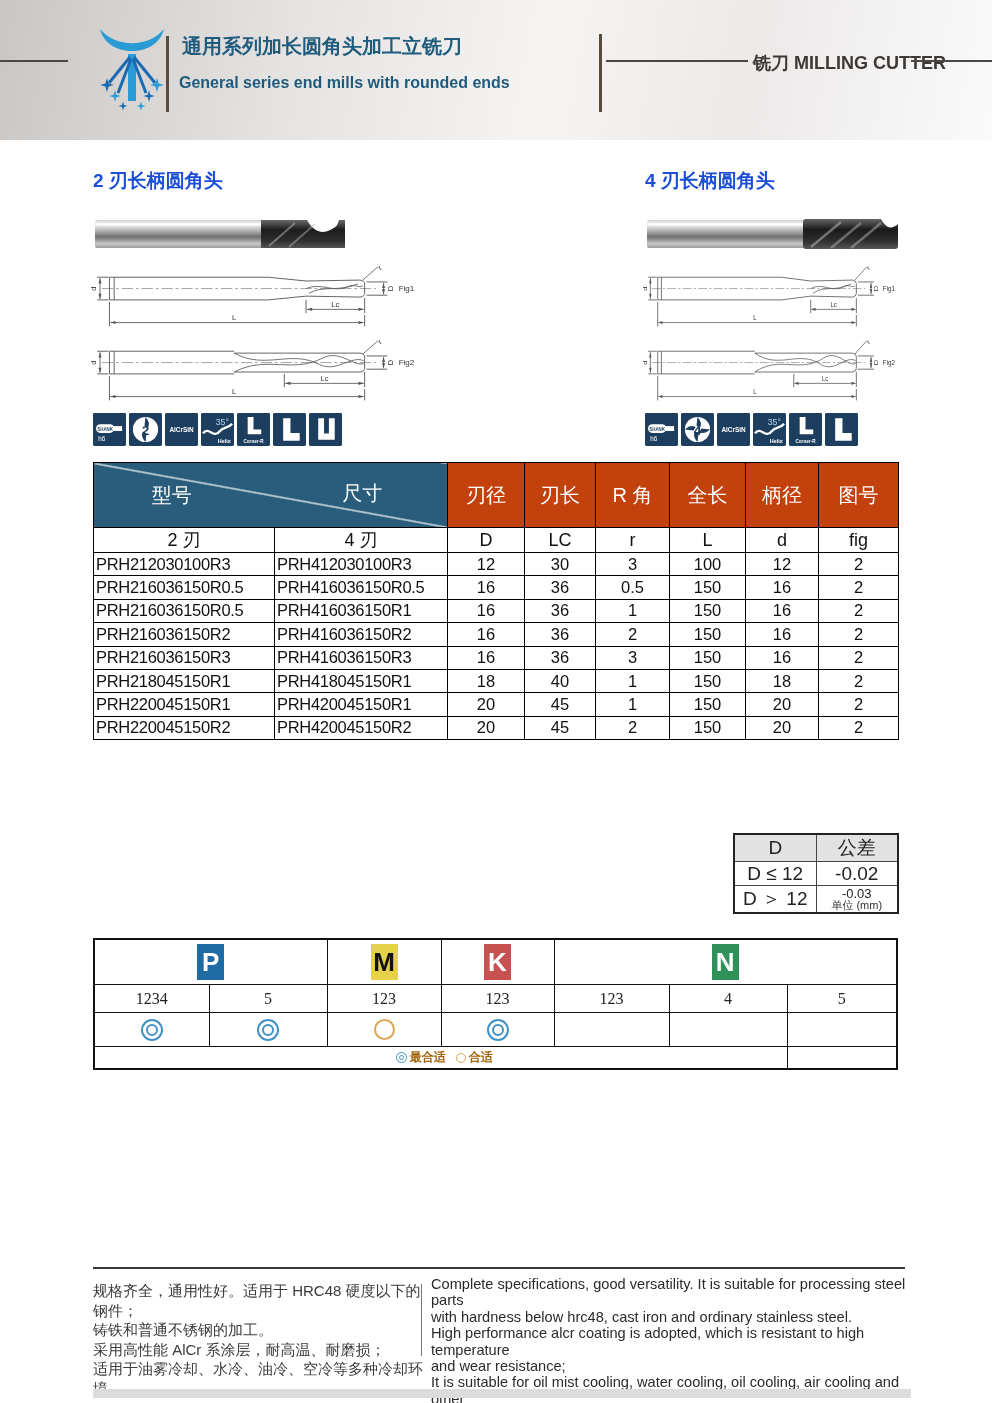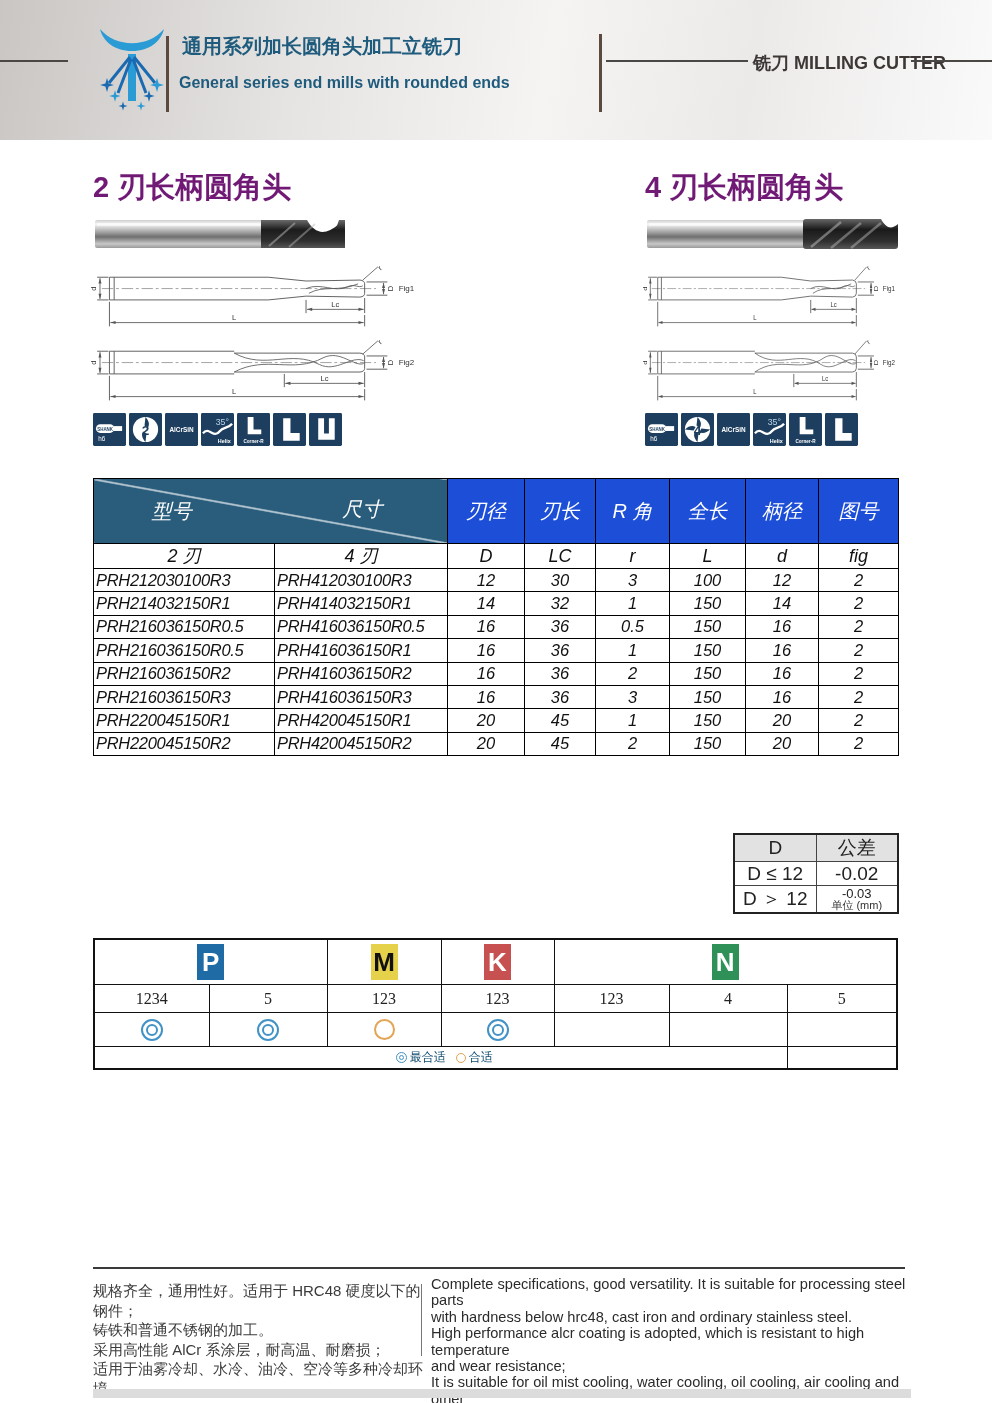--- a/index.html
+++ b/index.html
@@ -12,29 +12,29 @@
   .logo{position:absolute;left:98px;top:26px;}
   .v-div1{position:absolute;left:166px;top:36px;width:3px;height:76px;background:#5d4a3f;}
   .title-zh{position:absolute;left:182px;top:33px;width:440px;font-size:20px;font-weight:bold;
             color:#1e5b7d;letter-spacing:0px;white-space:nowrap;}
   .title-en{position:absolute;left:179px;top:74px;font-size:16px;font-weight:bold;color:#1e5b7d;white-space:nowrap;}
   .v-div2{position:absolute;left:599px;top:34px;width:3px;height:78px;background:#5d4a3f;}
   .cat-line1{position:absolute;left:606px;top:60px;width:142px;height:2px;background:#4a4745;}
   .cat-line2{position:absolute;left:911px;top:60px;width:81px;height:2px;background:#4a4745;}
   .cat-label{position:absolute;left:753px;top:51px;font-size:18px;font-weight:bold;color:#3d3835;white-space:nowrap;}
   
-  .sec-title{position:absolute;font-size:29px;font-weight:bold;color:#701a75;white-space:nowrap;}
+  .sec-title{position:absolute;font-size:19px;font-weight:bold;color:#1d4ed8;white-space:nowrap;}
   .photo{position:absolute;}
   .draw-block{position:absolute;display:flex;flex-direction:column;gap:5px;}
   .badge-row{position:absolute;display:flex;gap:3px;}
   
   table{border-collapse:collapse;table-layout:fixed;}
-  .spec{position:absolute;left:93px;top:478px;width:805px;font-style:italic;}
+  .spec{position:absolute;left:93px;top:462px;width:805px;}
   .spec th,.spec td{border:1px solid #000;padding:0;text-align:center;overflow:hidden;}
-  .spec .teal th{background:#1d4ed8;color:#fff;font-size:20px;font-weight:normal;height:64px;}
+  .spec .teal th{background:#c2410c;color:#fff;font-size:20px;font-weight:normal;height:64px;}
   .spec th.diag{position:relative;background-color:#2a5d7c;
       background-image:linear-gradient(to top right,transparent calc(50% - 1px),#fff calc(50% - 0.2px),#fff calc(50% + 0.2px),transparent calc(50% + 1px));}
   .spec .dl-bl{position:absolute;left:22%;top:50%;transform:translate(-50%,-50%);}
   .spec .dl-tr{position:absolute;left:76%;top:47%;transform:translate(-50%,-50%);}
   .spec .sub th{background:#fff;color:#111;font-size:18px;font-weight:normal;height:23px;}
   .spec tbody td{height:22.4px;font-size:16.5px;color:#111;}
   .spec tbody td.model{text-align:left;padding-left:2px;font-size:16.5px;letter-spacing:-0.3px;}
   
   .tol{position:absolute;left:733px;top:833px;width:164px;border:2px solid #222;}
   .tol th,.tol td{border:1px solid #444;text-align:center;padding:0;}
@@ -50,21 +50,21 @@
   .mat .codes td{height:27px;font-size:16px;font-family:"Liberation Serif","DejaVu Serif",serif;}
   .mat .mats td{height:61px;font-size:14.5px;white-space:pre-line;line-height:1.35;color:#222;}
   .mat .suit td{height:33px;}
   .circ{display:inline-flex;align-items:center;justify-content:center;border-radius:50%;vertical-align:middle;}
   .best{width:18px;height:18px;border:2.5px solid #4292c6;}
   .best>i{width:8px;height:8px;border:2.5px solid #4292c6;border-radius:50%;}
   .good{width:17px;height:17px;border:2.5px solid #e2a455;}
   .mini.best{width:9px;height:9px;border-width:1.5px;margin-right:3px;}
   .mini.best>i{width:3px;height:3px;border-width:1.5px;}
   .mini.good{width:8px;height:8px;border-width:1.5px;margin:0 3px 0 10px;}
-  .legend-cell{height:21px;text-align:right;padding-left:7px !important;font-size:12px;color:#0c4a6e;}
+  .legend-cell{height:21px;text-align:right;padding-left:7px !important;font-size:12px;color:#a16207;font-weight:bold;}
   
   .f-rule{position:absolute;left:93px;top:1267px;width:812px;height:2px;background:#3a3a3a;}
   .f-zh{position:absolute;left:93px;top:1281px;width:330px;font-size:15px;line-height:19.6px;
         color:#3b3b3b;white-space:pre-line;}
   .f-div{position:absolute;left:421px;top:1284px;width:1px;height:72px;background:#777;}
   .f-en{position:absolute;left:431px;top:1276px;width:478px;font-size:14.6px;line-height:16.4px;
         color:#2b2b2b;white-space:pre-line;}
   .gray-bar{position:absolute;left:93px;top:1389px;width:818px;height:9px;background:#dcdcdc;}
 </style>
 </head>
@@ -398,30 +398,20 @@
           <td class="model">PRH212030100R3</td>
           <td class="model">PRH412030100R3</td>
           <td>12</td>
           <td>30</td>
           <td>3</td>
           <td>100</td>
           <td>12</td>
           <td>2</td>
         </tr>
         <tr>
-          <td class="model">PRH214032150R1</td>
-          <td class="model">PRH414032150R1</td>
-          <td>14</td>
-          <td>32</td>
-          <td>1</td>
-          <td>150</td>
-          <td>14</td>
-          <td>2</td>
-        </tr>
-        <tr>
           <td class="model">PRH216036150R0.5</td>
           <td class="model">PRH416036150R0.5</td>
           <td>16</td>
           <td>36</td>
           <td>0.5</td>
           <td>150</td>
           <td>16</td>
           <td>2</td>
         </tr>
         <tr>
@@ -445,20 +435,30 @@
           <td>2</td>
         </tr>
         <tr>
           <td class="model">PRH216036150R3</td>
           <td class="model">PRH416036150R3</td>
           <td>16</td>
           <td>36</td>
           <td>3</td>
           <td>150</td>
           <td>16</td>
+          <td>2</td>
+        </tr>
+        <tr>
+          <td class="model">PRH218045150R1</td>
+          <td class="model">PRH418045150R1</td>
+          <td>18</td>
+          <td>40</td>
+          <td>1</td>
+          <td>150</td>
+          <td>18</td>
           <td>2</td>
         </tr>
         <tr>
           <td class="model">PRH220045150R1</td>
           <td class="model">PRH420045150R1</td>
           <td>20</td>
           <td>45</td>
           <td>1</td>
           <td>150</td>
           <td>20</td>

